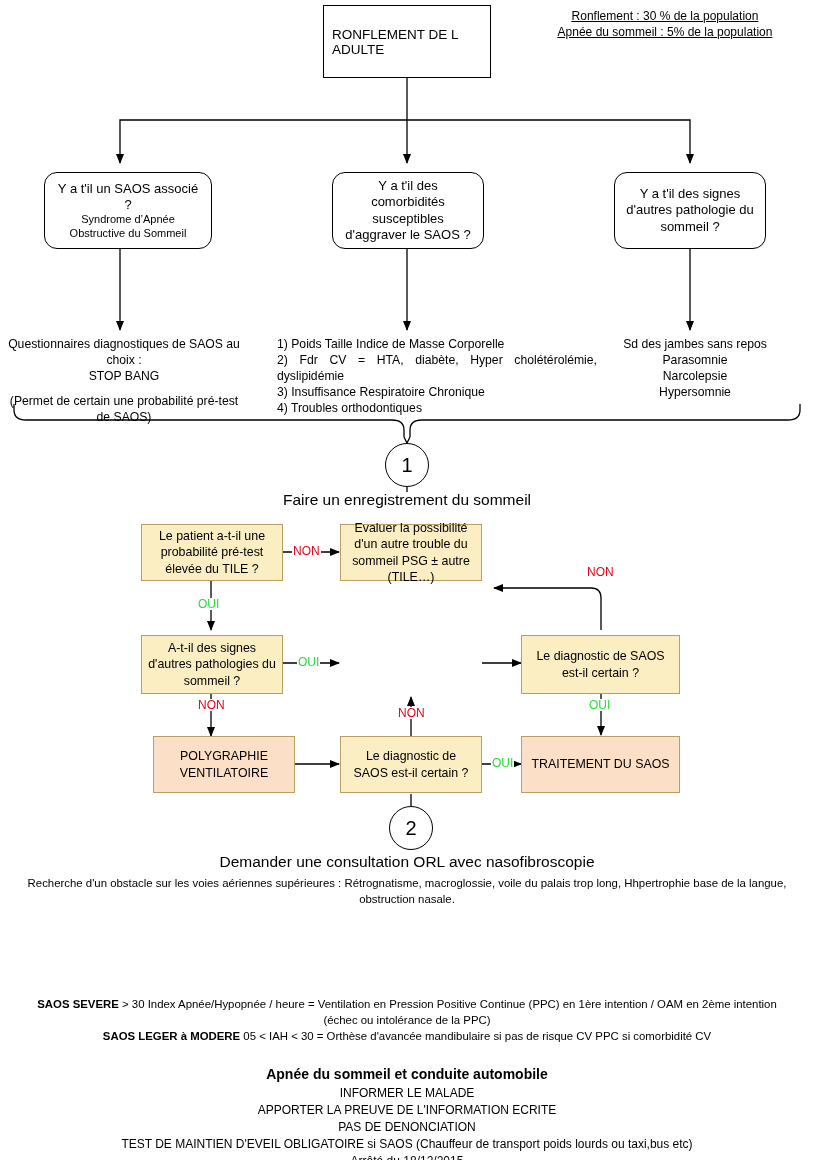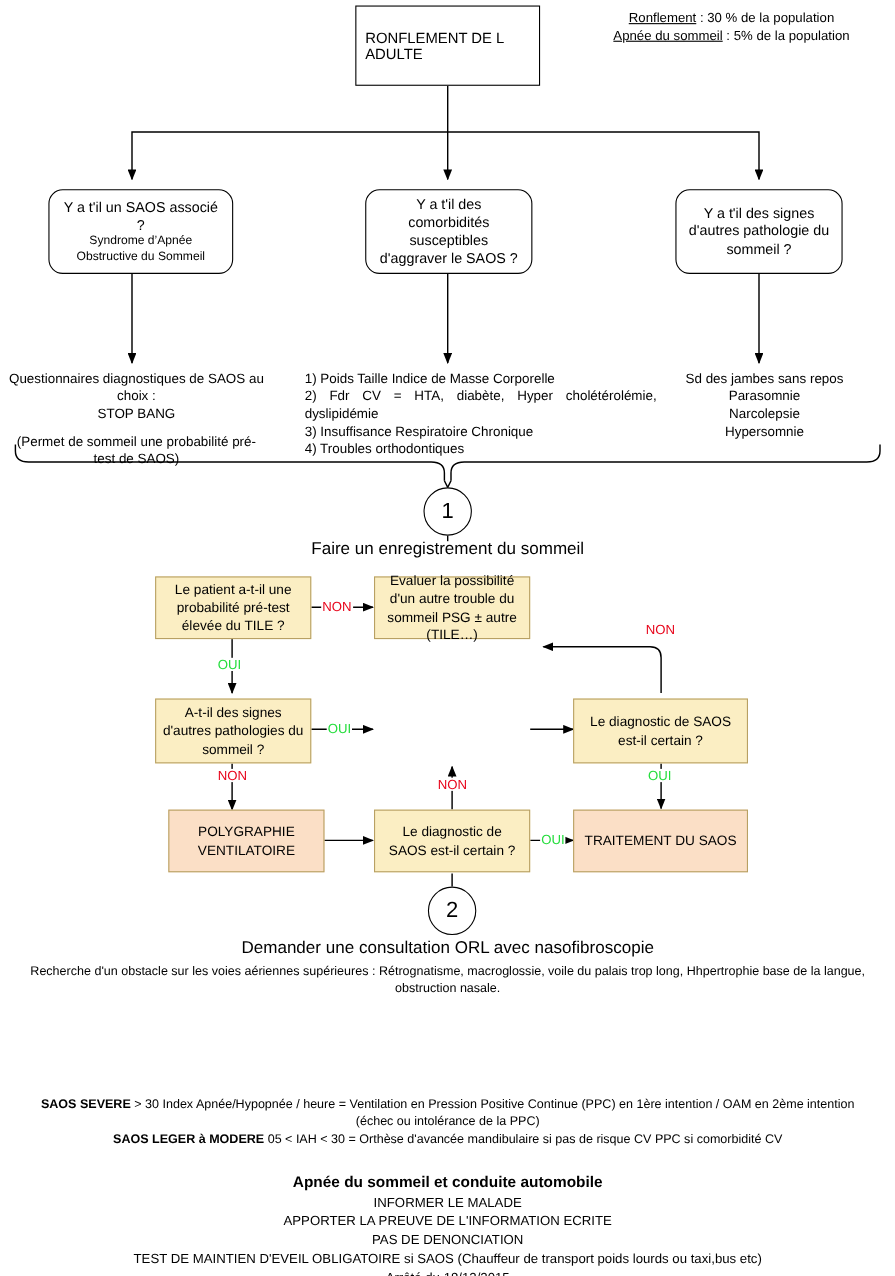--- a/index.html
+++ b/index.html
@@ -44,20 +44,21 @@
     text-align: center;
     padding: 4px 8px;
   }
   .round-node .main { font-size: 13px; line-height: 1.25; }
   .round-node .sub  { font-size: 11px; line-height: 1.25; }
 
   .stats {
     text-align: center;
     font-size: 12px;
     line-height: 1.35;
+    text-decoration: underline;
   }
   .stats u { text-decoration: underline; }
 
   .plain {
     font-size: 12.2px;
     line-height: 1.32;
   }
   .center { text-align: center; }
   .justify { text-align: justify; }
 
@@ -182,21 +183,21 @@
     <div class="main">Y a t'il des comorbidités susceptibles d'aggraver le SAOS ?</div>
   </div>
 
   <div class="abs round-node" style="left:614px; top:172px; width:152px; height:77px;">
     <div class="main">Y a t'il des signes d'autres pathologie du sommeil ?</div>
   </div>
 
   <div class="abs plain center" style="left:8px; top:336px; width:232px;">
     <div>Questionnaires diagnostiques de SAOS au choix :</div>
     <div>STOP BANG</div>
-    <div style="margin-top:9px;">(Permet de sommeil une probabilité pré-test de SAOS)</div>
+    <div style="margin-top:9px;">(Permet de certain une probabilité pré-test de SAOS)</div>
   </div>
 
   <div class="abs plain" style="left:277px; top:336px; width:320px;">
     <div>1) Poids Taille Indice de Masse Corporelle</div>
     <div class="justify">2) Fdr CV = HTA, diabète, Hyper cholétérolémie, dyslipidémie</div>
     <div>3) Insuffisance Respiratoire Chronique</div>
     <div>4) Troubles orthodontiques</div>
   </div>
 
   <div class="abs plain center" style="left:600px; top:336px; width:190px;">

